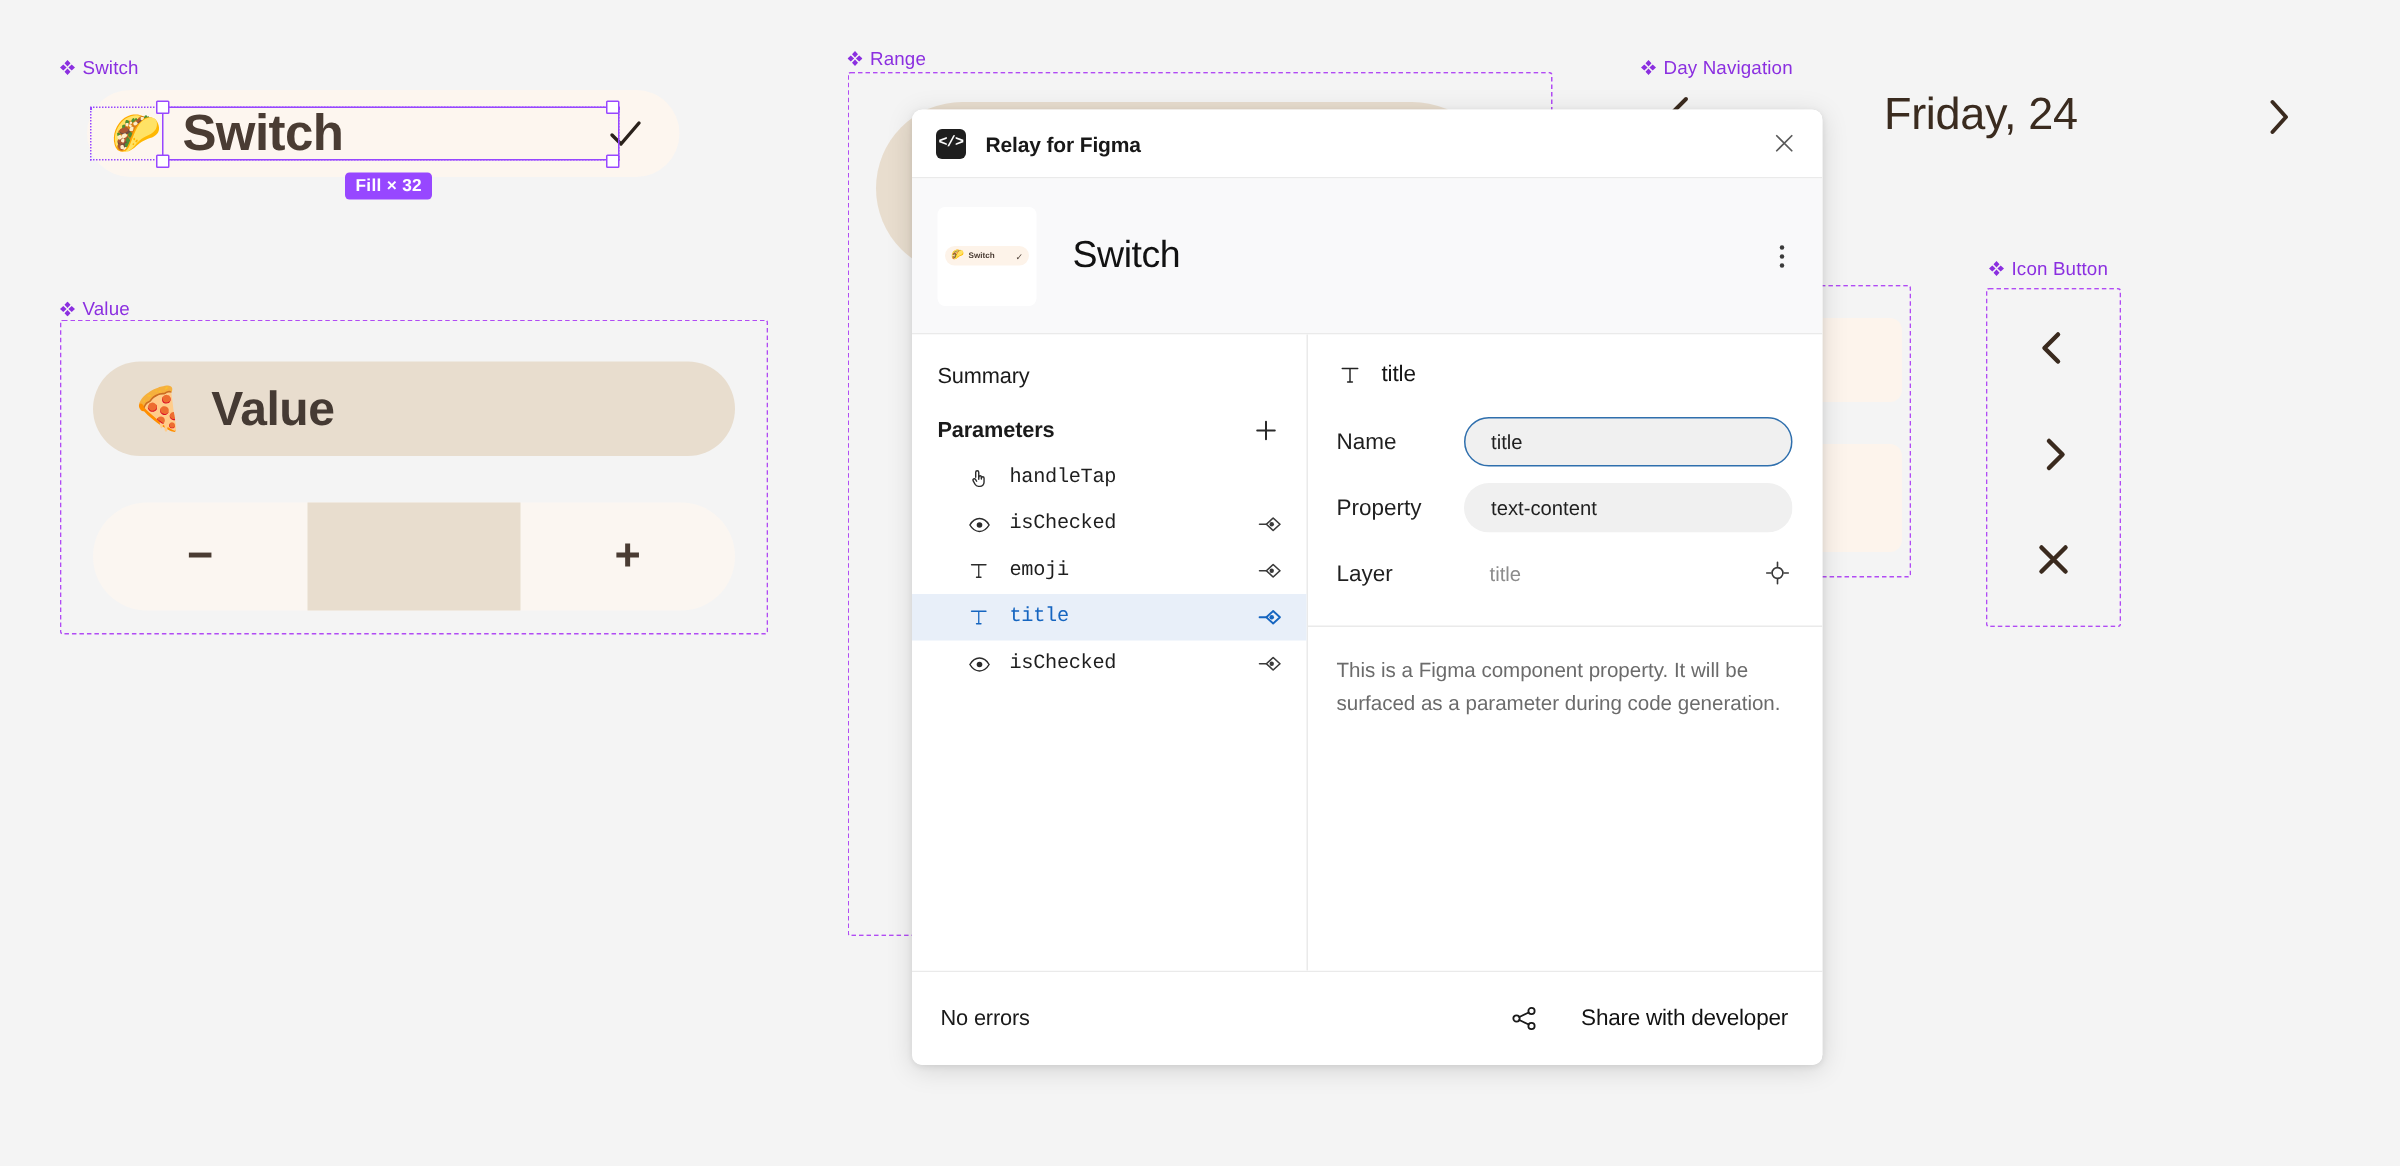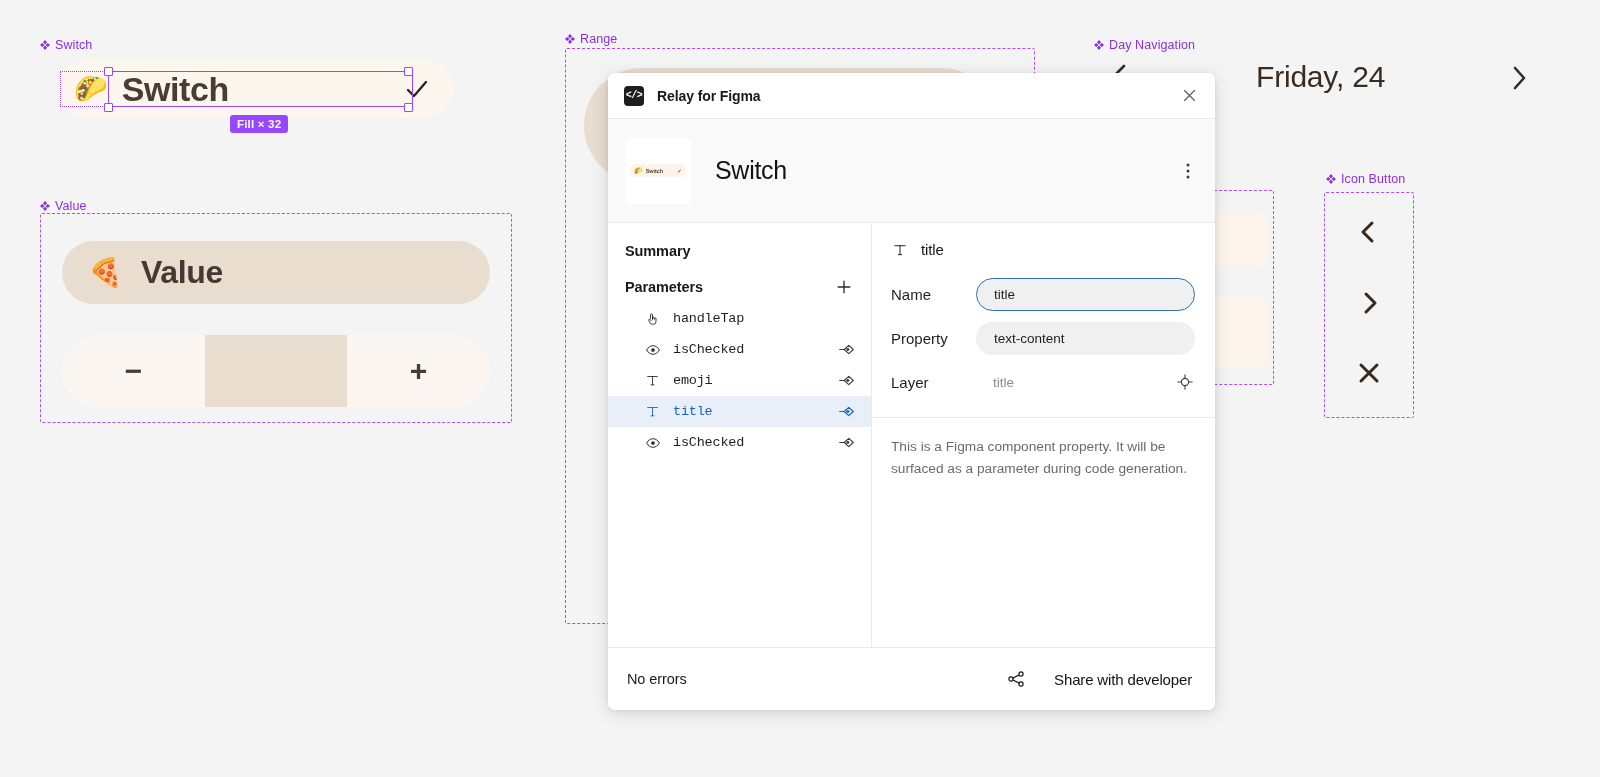--- a/index.html
+++ b/index.html
@@ -319,21 +319,21 @@
   #params-panel {
     width: 264px;
     flex: 0 0 264px;
     border-right: 1px solid #EAEAEA;
     padding-top: 14px;
     background: #FFFFFF;
   }
   #summary-row {
     padding: 6px 17px 6px 17px;
     font-size: 14.5px;
-    font-weight: 700;
+    font-weight: 400;
     color: #1A1A1A;
     letter-spacing: -0.1px;
   }
   #parameters-header {
     display: flex;
     align-items: center;
     padding: 12px 17px 6px 17px;
   }
   #parameters-label {
     flex: 1;
@@ -468,21 +468,21 @@
     background: #FFFFFF;
   }
   #no-errors {
     flex: 1;
     font-size: 14.5px;
     color: #1A1A1A;
     letter-spacing: -0.1px;
   }
   #share-btn {
     display: flex;
-    align-items: center;
+    align-items: flex-start;
     gap: 29px;
     font-size: 15px;
     color: #121212;
     cursor: default;
     letter-spacing: -0.15px;
   }
   #share-icon { width: 18px; height: 18px; color: #1A1A1A; }
 </style>
 </head>
 <body>

